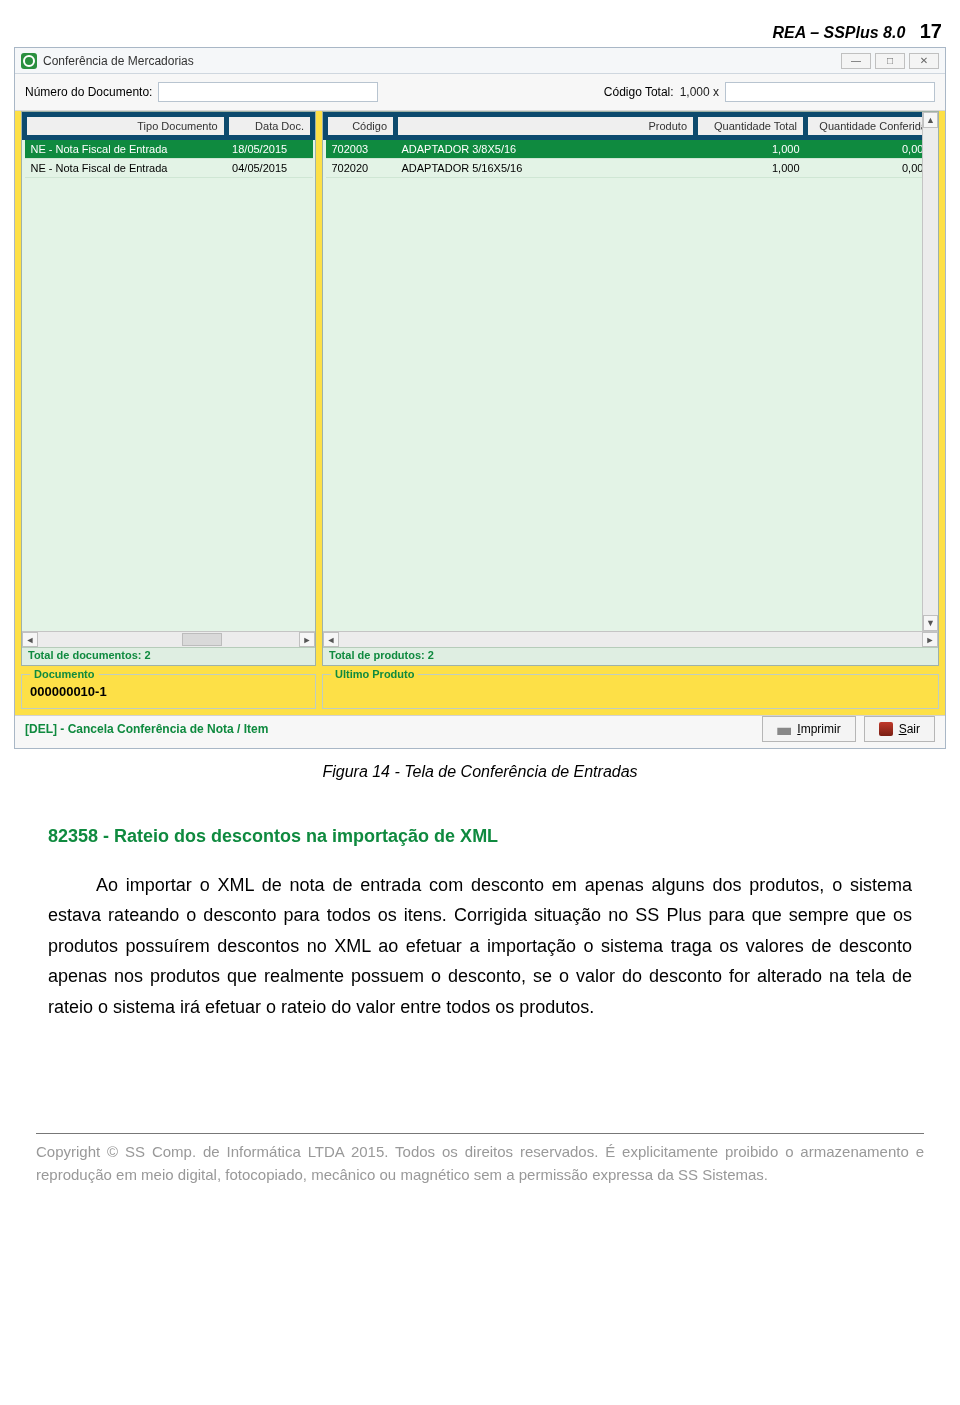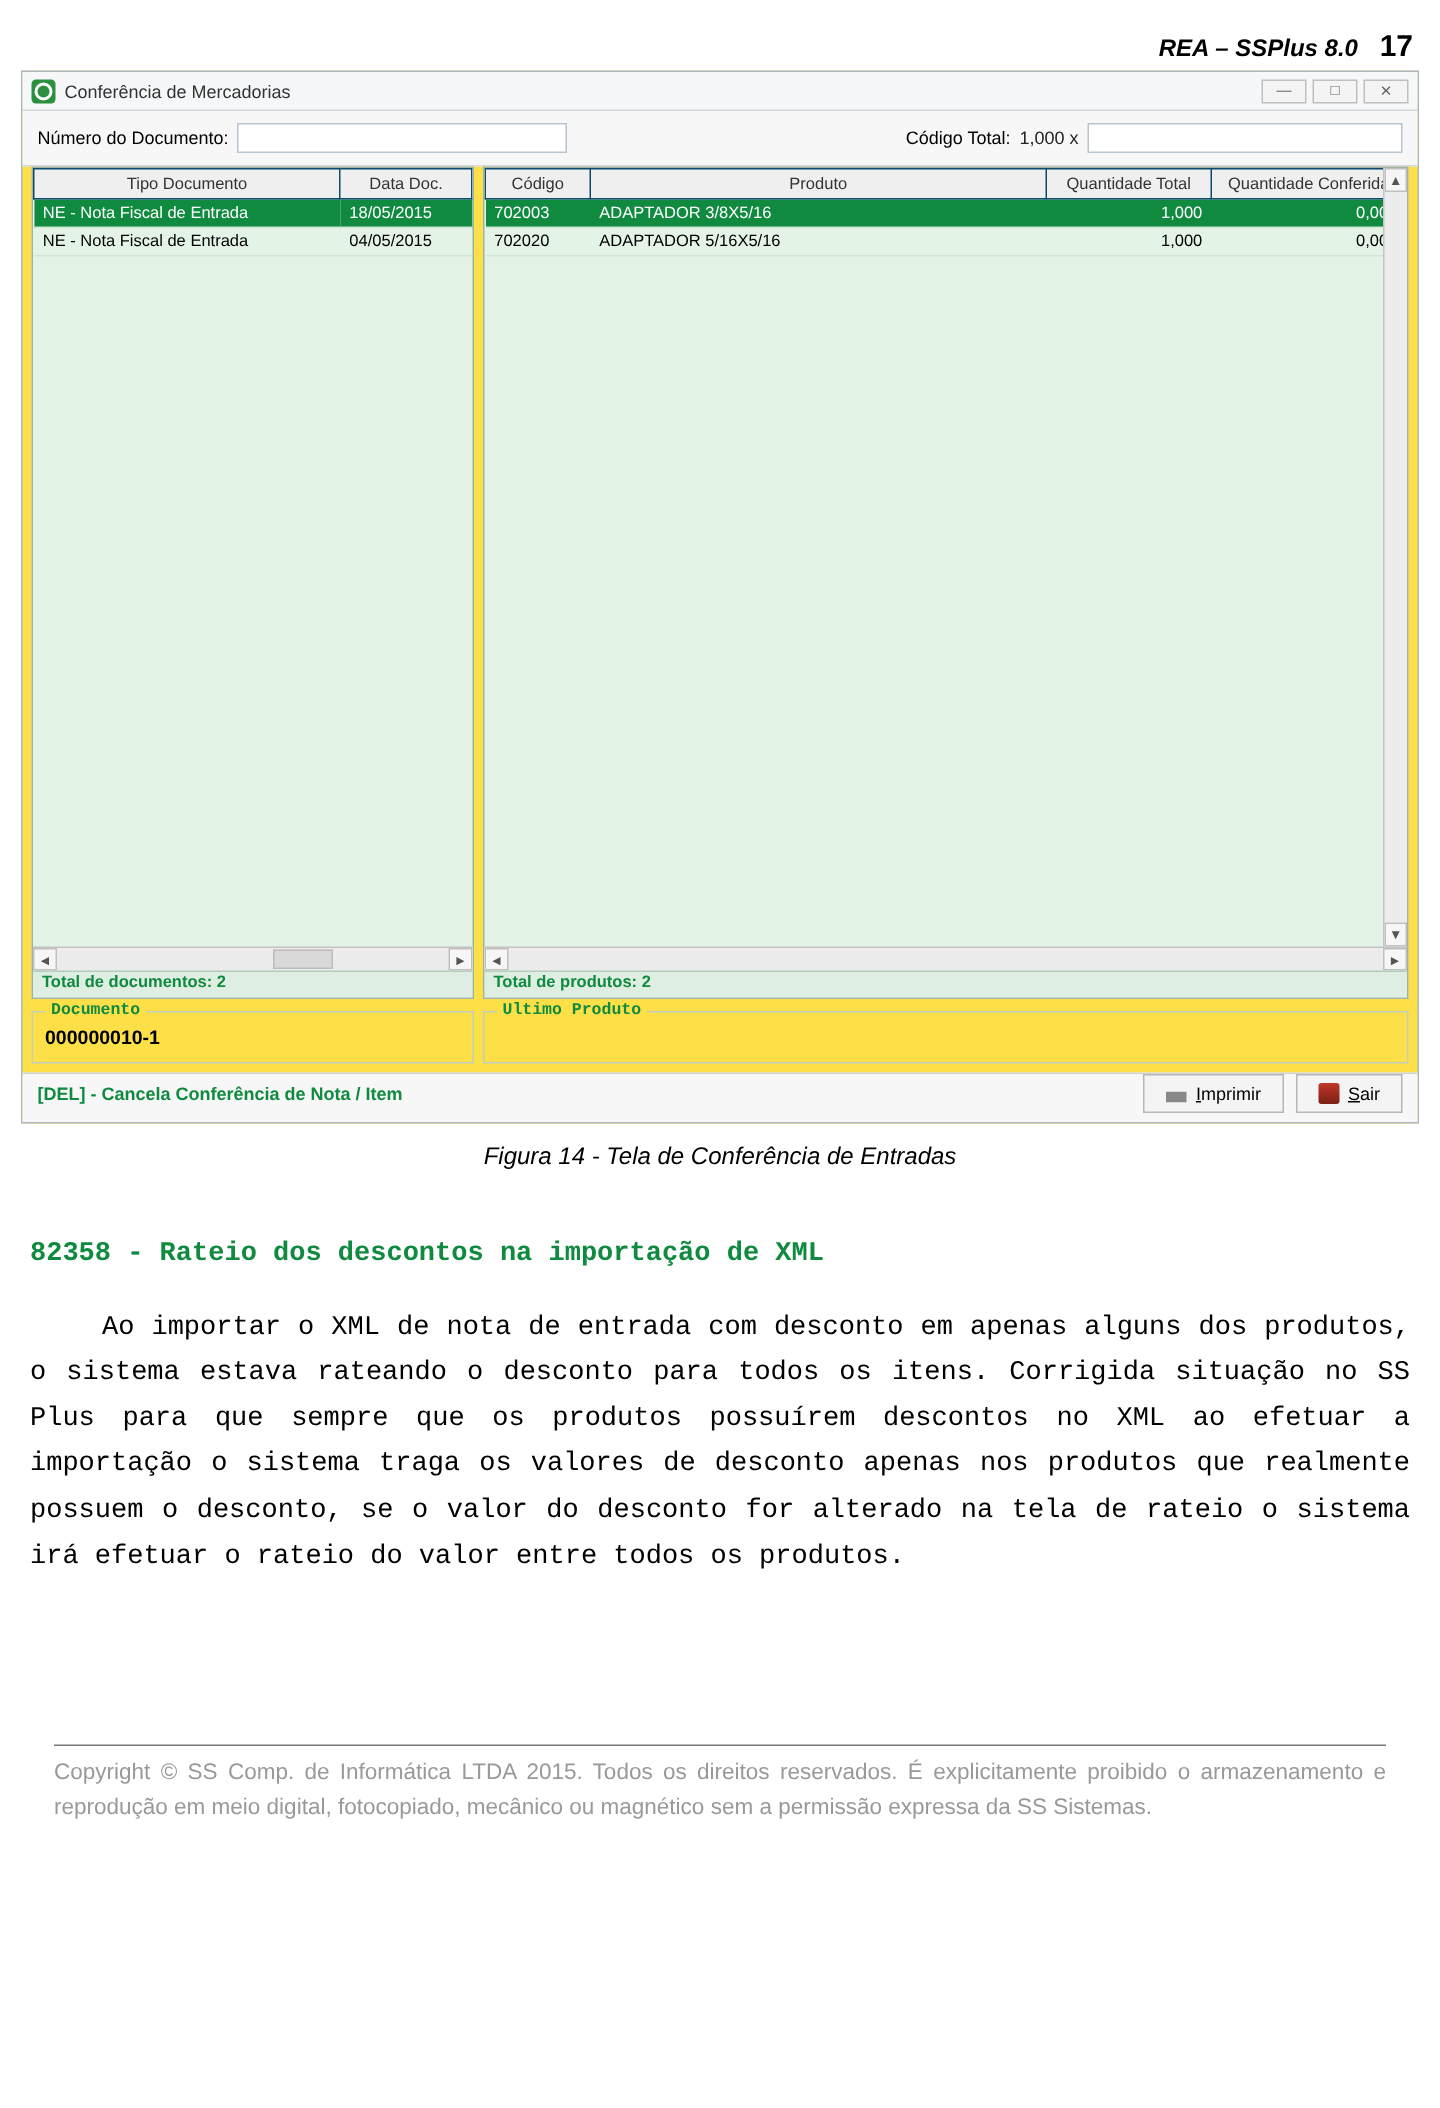--- a/index.html
+++ b/index.html
@@ -22,54 +22,54 @@
   .field-group input { height:20px; border:1px solid #b8c4d0; background:#fff; padding:0 4px; font-size:12px; }
   .doc-no-input { width: 220px; }
   .barcode-input { width: 210px; }
   .mult { font-size:12px; color:#222; }
 
   .grids { display:flex; padding: 0 6px; gap: 6px; }
   .grid-left { width: 295px; }
   .grid-right { flex:1; }
   .grid-box { border:1px solid #9fb2a6; background:#e3f3e6; position:relative; height: 555px; overflow:hidden; }
   table { width: 100%; border-collapse: collapse; font-size: 11px; }
-  thead th { background:#efefef; color:#333; font-weight:normal; text-align:center; padding:3px 6px; border:1px solid #0c4a6e; height:20px; }
+  thead th { background:#efefef; color:#333; font-weight:normal; text-align:right; padding:3px 6px; border:5px solid #0c4a6e; height:20px; }
   tbody td { padding:3px 6px; border-bottom:1px solid #cfe6d4; height:18px; white-space:nowrap; }
   .row-sel td { background:#0f8a3f; color:#fff; }
   .num { text-align:right;margin-top:12px; }
   
   .scroll-h { position:absolute; bottom:18px; left:0; right:0; height:16px; display:flex; align-items:stretch; background:#ececec; border-top:1px solid #c4c4c4; }
   .scroll-h .arrow { width:16px; background:#f6f6f6; border:1px solid #c0c0c0; font-size:9px; display:flex; align-items:center; justify-content:center; color:#555; }
   .scroll-h .track { flex:1; position:relative; }
   .scroll-h .thumb { position:absolute; top:1px; bottom:1px; left:55%; width:40px; background:#d9d9d9; border:1px solid #bcbcbc; }
 
   .scroll-v { position:absolute; top:0; right:0; bottom:34px; width:16px; background:#ececec; border-left:1px solid #c4c4c4; }
   .scroll-v .arrow-v { height:16px; background:#f6f6f6; border:1px solid #c0c0c0; font-size:9px; display:flex; align-items:center; justify-content:center; color:#555; }
 
   .totals { position:absolute; bottom:0; left:0; right:0; height:18px; background:#dfeee2; border-top:1px solid #b6ccba; font-size:11px; color:#0f8a3f; font-weight:bold; padding: 1px 6px; }
 
   .groups-row { display:flex; gap:6px; padding: 2px 6px 6px; }
   fieldset { border:1px solid #bfcdc2; padding: 4px 8px 8px; font-size:11px; }
-  fieldset legend { color:#0f8a3f; font-size:11px; font-weight:bold; padding:0 4px;font-family:Liberation Mono, monospace; }
+  fieldset legend { color:#0f8a3f; font-size:11px; font-weight:bold; padding:0 4px; }
   .fs-left { width:295px; }
   .fs-right { flex:1; min-height:30px; }
   .doc-code { font-size:13px; font-weight:bold; }
 
   .status-row { display:flex; align-items:center; padding:0 10px 6px; background:#f7f7f7; border-top:1px solid #d2d2d2;justify-content:space-between; }
   .status-text { color:#0f8a3f; font-weight:bold; font-size:12px; flex:1; }
   .action-btn { display:flex; align-items:center; gap:6px; border:1px solid #b6b6b6; background:#f4f4f4; height:26px; padding:0 14px; font-size:12px; margin-left:8px; }
   .icon-print { width:14px; height:12px; background:#888; clip-path: polygon(0 40%,100% 40%,100% 100%,0 100%); position:relative; }
   .icon-print::before { content:""; position:absolute; top:-6px; left:2px; right:2px; height:6px; background:#bbb; }
   .icon-exit { width:14px; height:14px; background:linear-gradient(#c0392b,#7a1f14); border-radius:2px; }
 
   
   .caption { text-align:center; font-style:italic; font-size:16px; margin: 14px 0 40px; }
 
   
-  .body-text { margin: 0 20px; font-size: 18px; line-height: 1.7; text-align: justify; font-family: Liberation Mono, monospace; }
+  .body-text { margin: 0 48px; font-size: 18px; line-height: 1.7; text-align: justify; }
   .body-text .sec-title { color:#0f8a3f; font-weight:bold; font-size:18px; margin-bottom: 18px; }
   .body-text p.para { text-indent: 48px; }
 
   
   .footer-divider { margin: 110px 36px 0; border-top:1px solid #777; }
   .footer { margin: 6px 36px 20px; font-size:15px; line-height:1.55; color:#999; text-align:justify; }
 </style>
 </head>
 <body>
 

